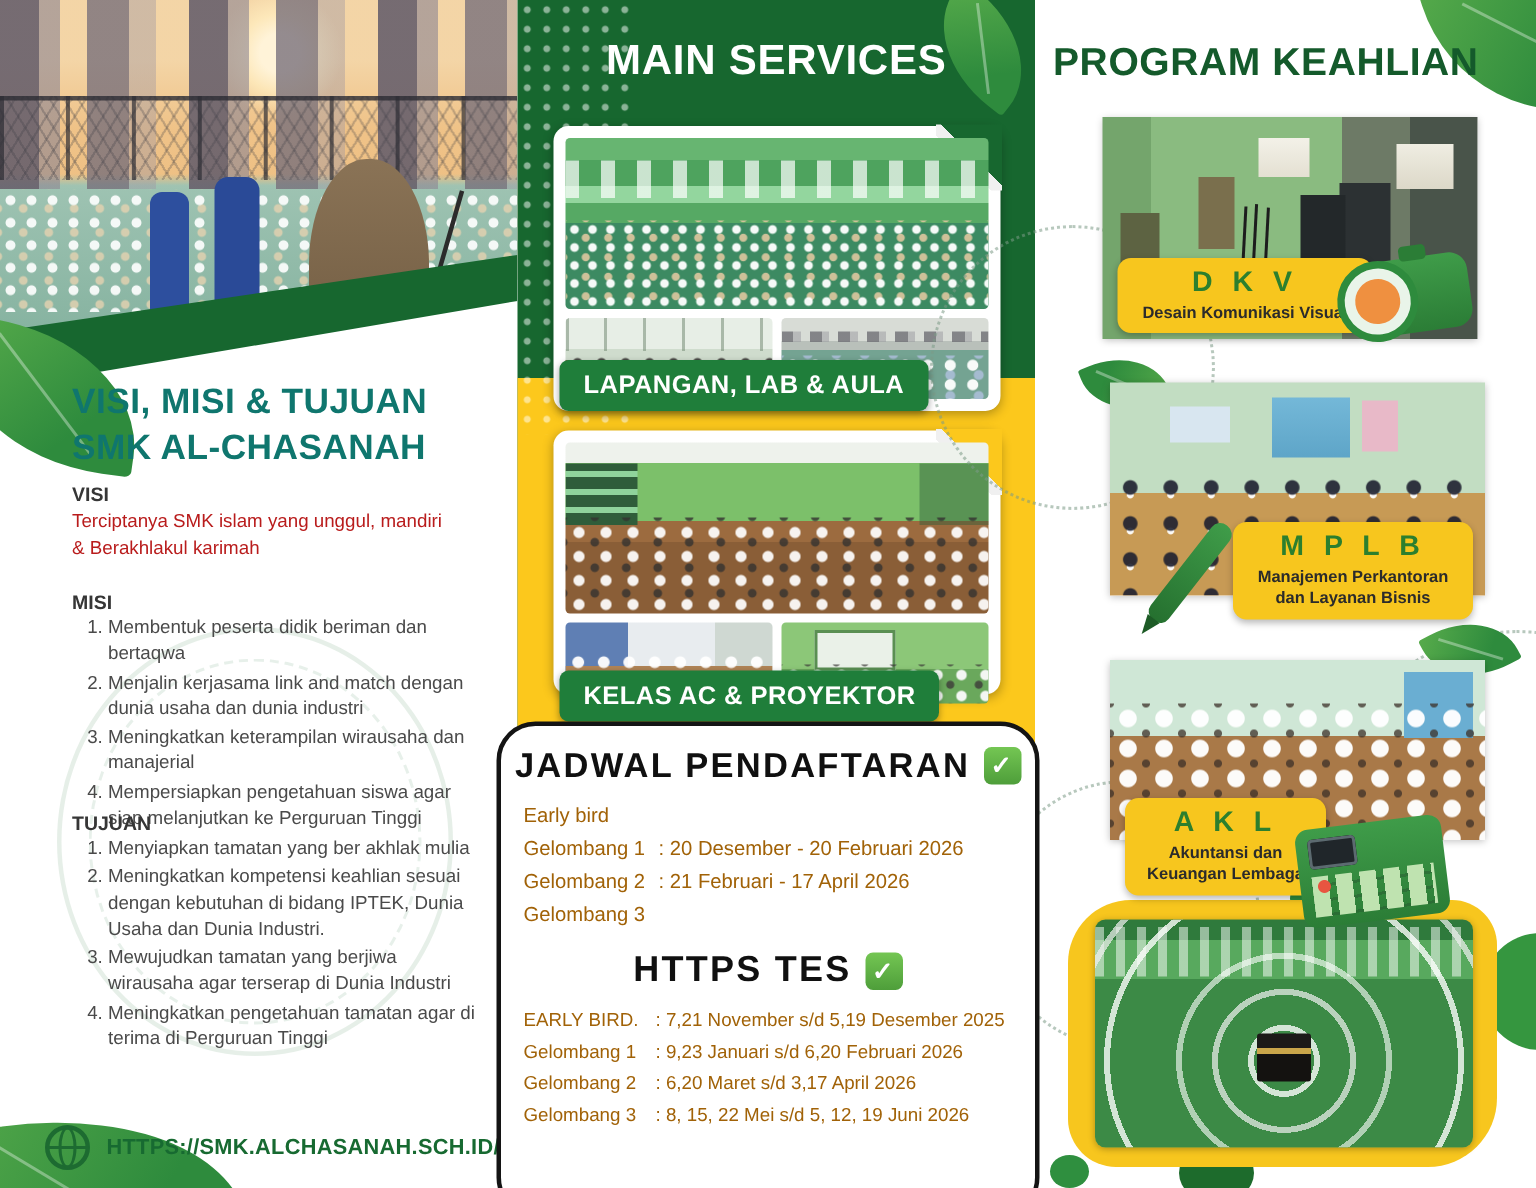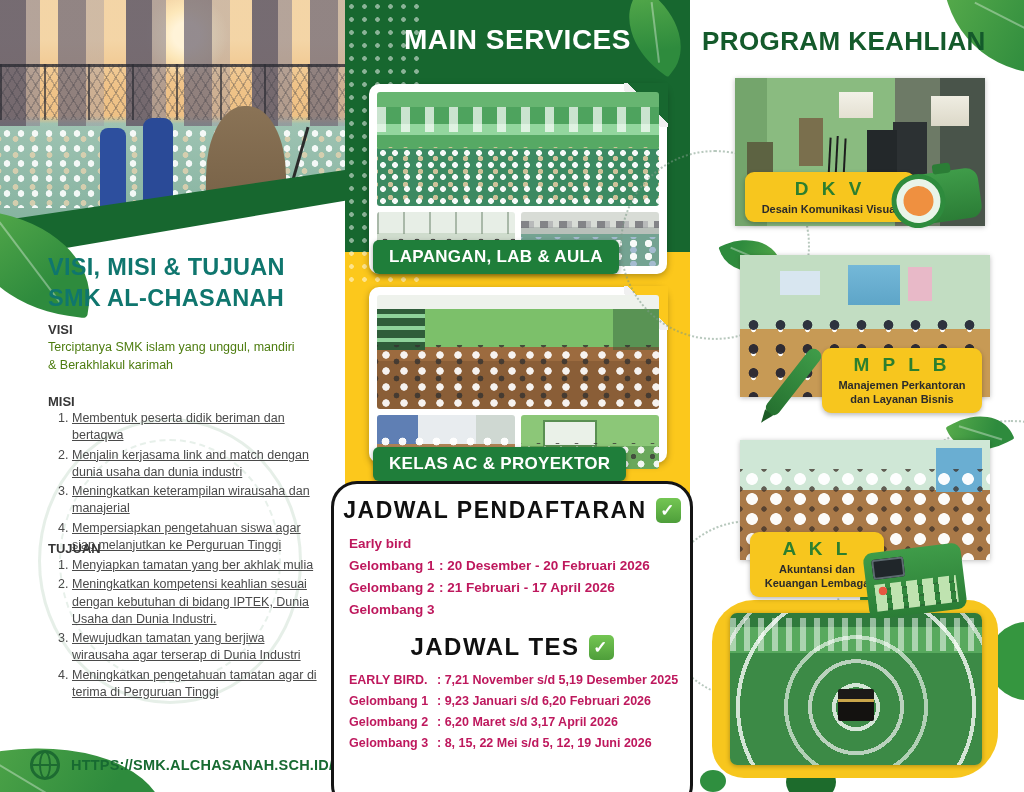--- a/index.html
+++ b/index.html
@@ -51,25 +51,25 @@
   .leaf-bottom { position:absolute; left:-52px; top:738px; width:210px; height:120px; transform:rotate(-14deg); z-index:1; }
 
   .watermark { position:absolute; left:38px; top:418px; width:264px; height:286px; border:3px solid rgba(60,130,80,.13);
     border-radius:50%; }
   .watermark::before { content:""; position:absolute; inset:18px; border:2px dashed rgba(60,130,80,.12); border-radius:50%; }
 
   .left-title { position:absolute; left:48px; top:252px; font-size:23.5px; font-weight:900; color:#0f766e;
     line-height:1.32; letter-spacing:.3px; z-index:4; }
   .sec-h { position:absolute; left:48px; font-size:13px; font-weight:800; color:#363636; z-index:4; }
   .sec-h.visi { top:322px; } .sec-h.misi { top:394px; } .sec-h.tujuan { top:541px; }
-  .sec-text { position:absolute; left:48px; top:339px; width:254px; font-size:12.5px; color:#4d7c0f; line-height:1.4; z-index:4; }
+  .sec-text { position:absolute; left:48px; top:339px; width:254px; font-size:12.5px; color:#b91c1c; line-height:1.4; z-index:4; }
   .sec-list { position:absolute; left:48px; width:270px; z-index:4; }
   .sec-list.misi { top:410px; } .sec-list.tujuan { top:557px; }
   .sec-list ol { padding-left:24px; font-size:12.5px; color:#4a4a4a; line-height:1.38; }
-  .sec-list li { margin-bottom:2px;text-decoration:underline; }
+  .sec-list li { margin-bottom:2px; }
 
   .site-row { position:absolute; left:30px; top:750px; display:flex; align-items:center; gap:11px; z-index:4; }
   .globe { position:relative; width:30px; height:30px; border:3.5px solid #1d6b31; border-radius:50%; flex:none; }
   .globe::before { content:""; position:absolute; left:6px; right:6px; top:-2px; bottom:-2px; border:2.5px solid #1d6b31; border-radius:50%; }
   .globe::after { content:""; position:absolute; left:-2px; right:-2px; top:50%; height:2.5px; margin-top:-1.25px; background:#1d6b31; }
   .site-url { color:#176a31; font-weight:900; font-size:14.5px; letter-spacing:.2px; }
 
   
   .panel-mid { position:absolute; left:345px; top:0; width:345px; height:768px; background:#17672f; }
   .mid-yellow { position:absolute; left:0; top:252px; right:0; bottom:0; background:#fcc81c; border-bottom-right-radius:34px; }
@@ -146,21 +146,21 @@
   .label-1 { left:28px; top:240px; } .label-2 { left:28px; top:447px; }
 
   .jadwal-card { position:absolute; left:331px; top:481px; width:362px; height:330px; background:#fff;
     border:3px solid #141414; border-radius:26px; z-index:6; padding-top:13px; }
   .jtitle-row { display:flex; justify-content:center; align-items:center; gap:9px;
     font-size:23px; font-weight:900; letter-spacing:1.5px; color:#101010; }
   .jtitle-row.tes { margin-top:13px; font-size:24px; }
   .check-badge { width:25px; height:25px; background:linear-gradient(#74c653,#4e9e3a); border-radius:5px;
     color:#fff; font-size:17px; font-weight:900; display:flex; align-items:center; justify-content:center; flex:none; }
   .jrows { margin-top:9px; padding:0 15px; }
-  .jrow { display:flex; white-space:nowrap; font-weight:700; color:#be185d; }
+  .jrow { display:flex; white-space:nowrap; font-weight:400; color:#a16207; }
   .jrows.daftar .jrow { font-size:13.5px; line-height:1.62; }
   .jrows.daftar .lbl { width:90px; flex:none; }
   .jrows.tes .jrow { font-size:12.5px; line-height:1.66; }
   .jrows.tes .lbl { width:88px; flex:none; }
 
   
   .panel-right { position:absolute; left:690px; top:0; width:334px; height:792px; background:#fff; }
   .right-title { position:absolute; left:12px; top:26px; width:100%; text-align:left;
     color:#145a2b; font-size:26px; font-weight:900; letter-spacing:.4px; }
   .leaf-corner { position:absolute; left:268px; top:-34px; width:118px; height:118px; transform:rotate(-18deg); }
@@ -361,21 +361,21 @@
       <div class="jrow">
         <span class="lbl">Gelombang 2</span>
         <span class="val">: 21 Februari - 17 April 2026</span>
       </div>
       <div class="jrow">
         <span class="lbl">Gelombang 3</span>
       </div>
     </div>
 
     <div class="jtitle-row tes">
-      <span>JADWAL TES</span>
+      <span>HTTPS TES</span>
       <span class="check-badge">✓</span>
     </div>
     <div class="jrows tes">
       <div class="jrow">
         <span class="lbl">EARLY BIRD.</span>
         <span class="val">: 7,21 November s/d 5,19 Desember 2025</span>
       </div>
       <div class="jrow">
         <span class="lbl">Gelombang 1</span>
         <span class="val">: 9,23 Januari s/d 6,20 Februari 2026</span>

